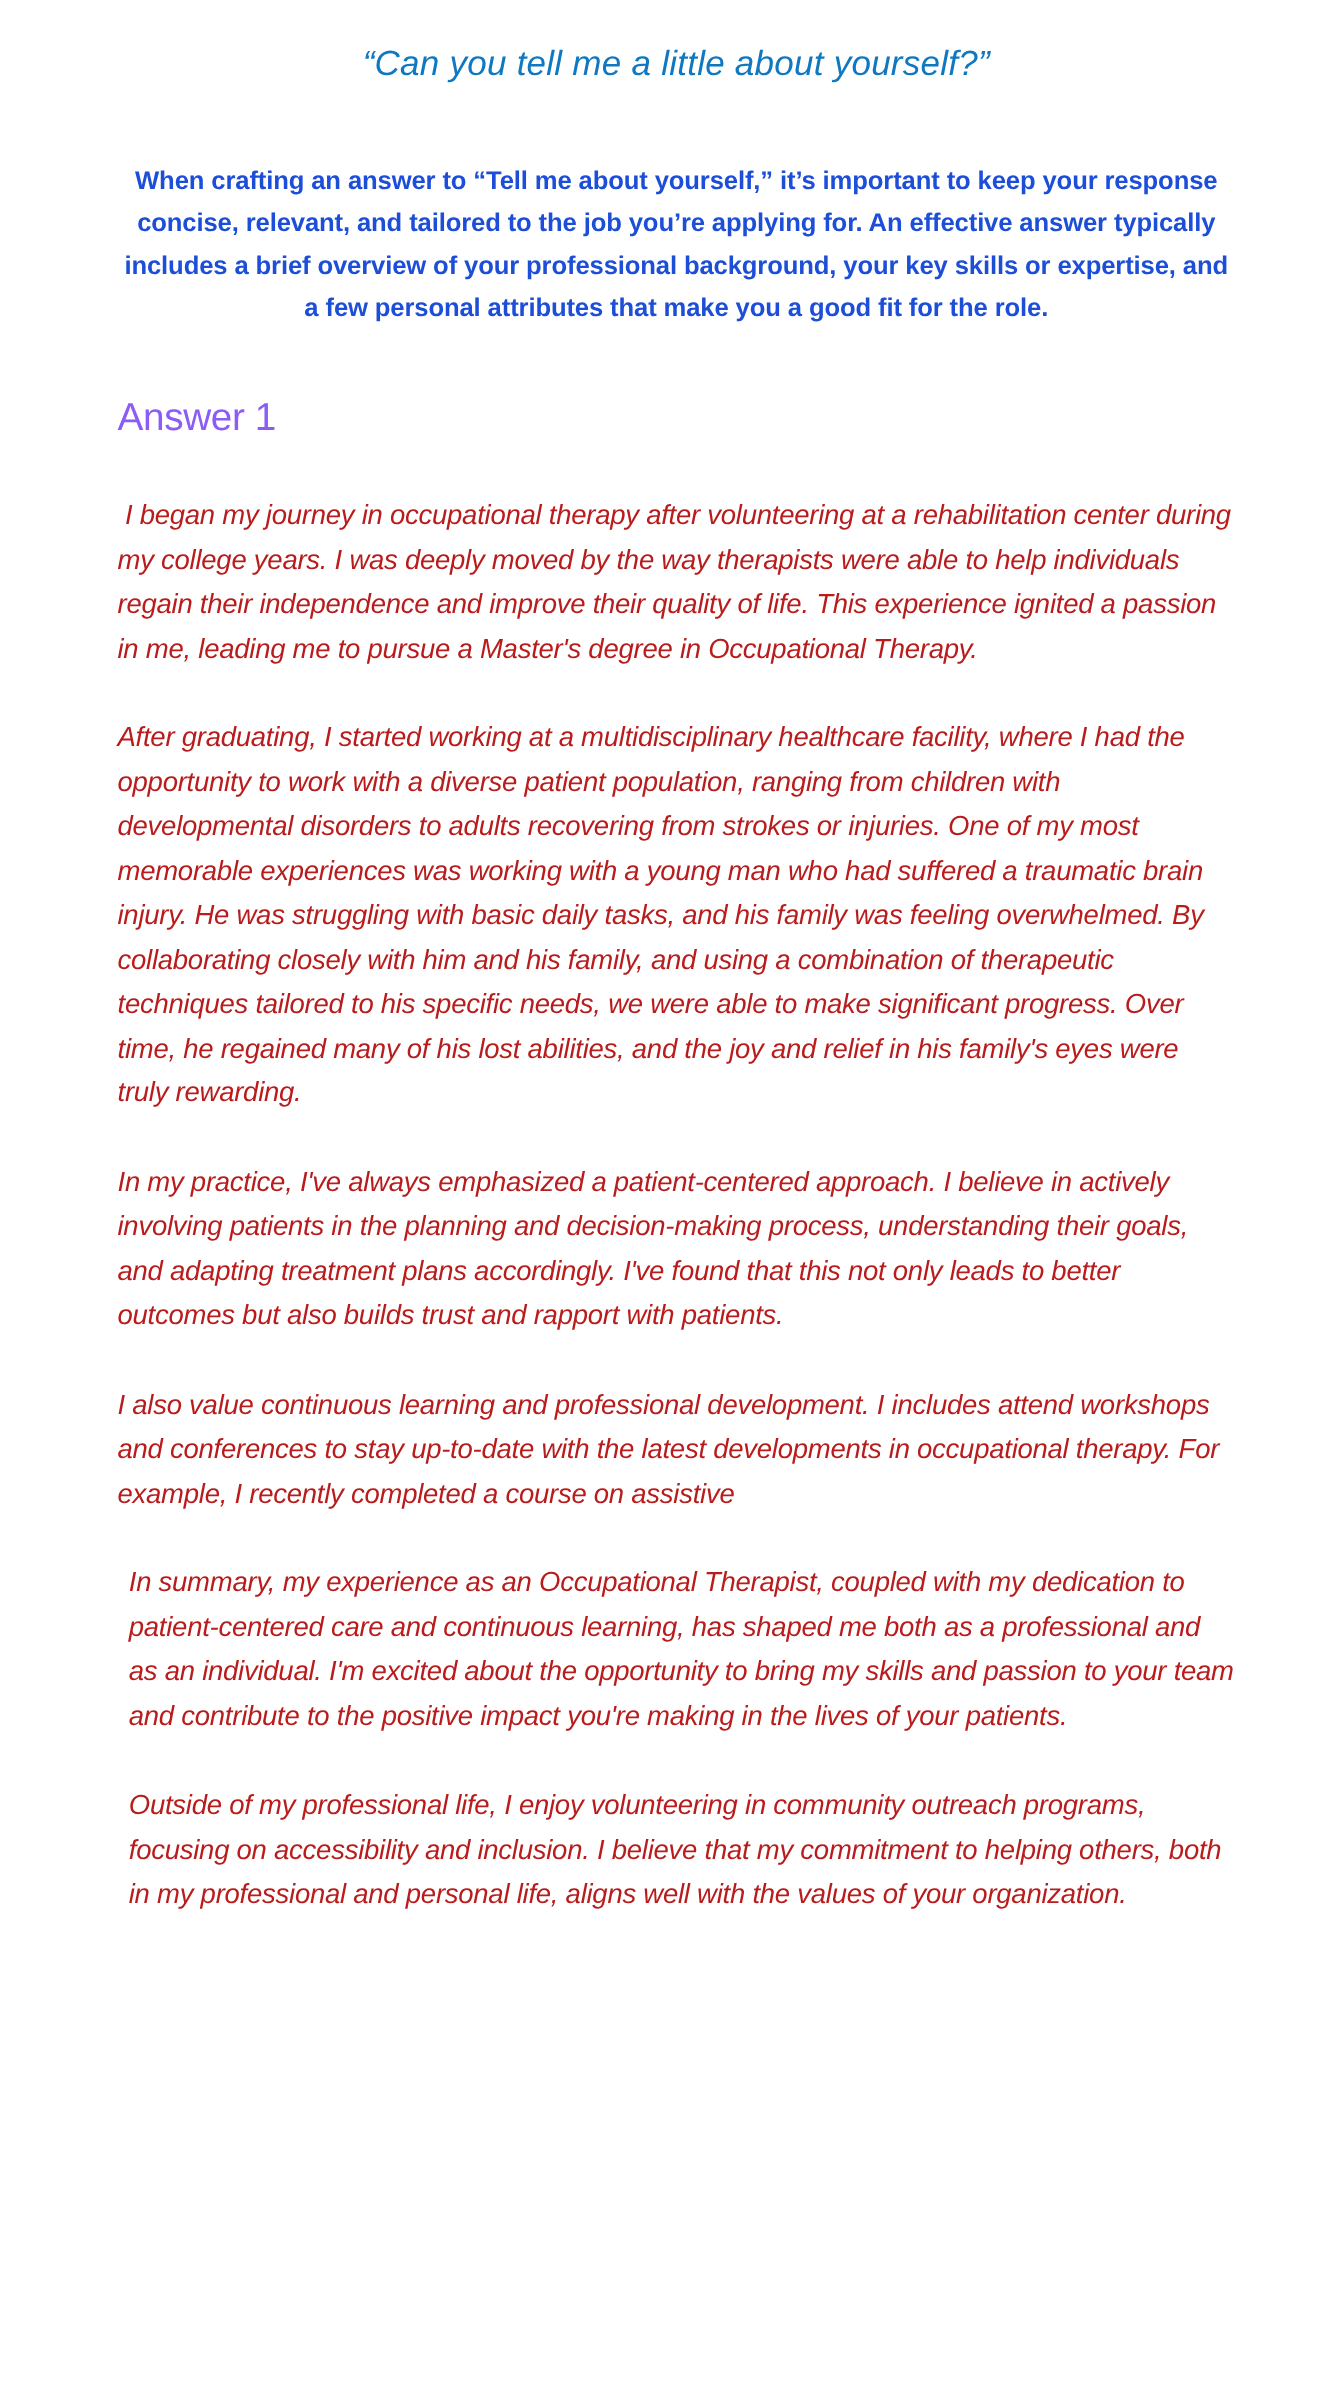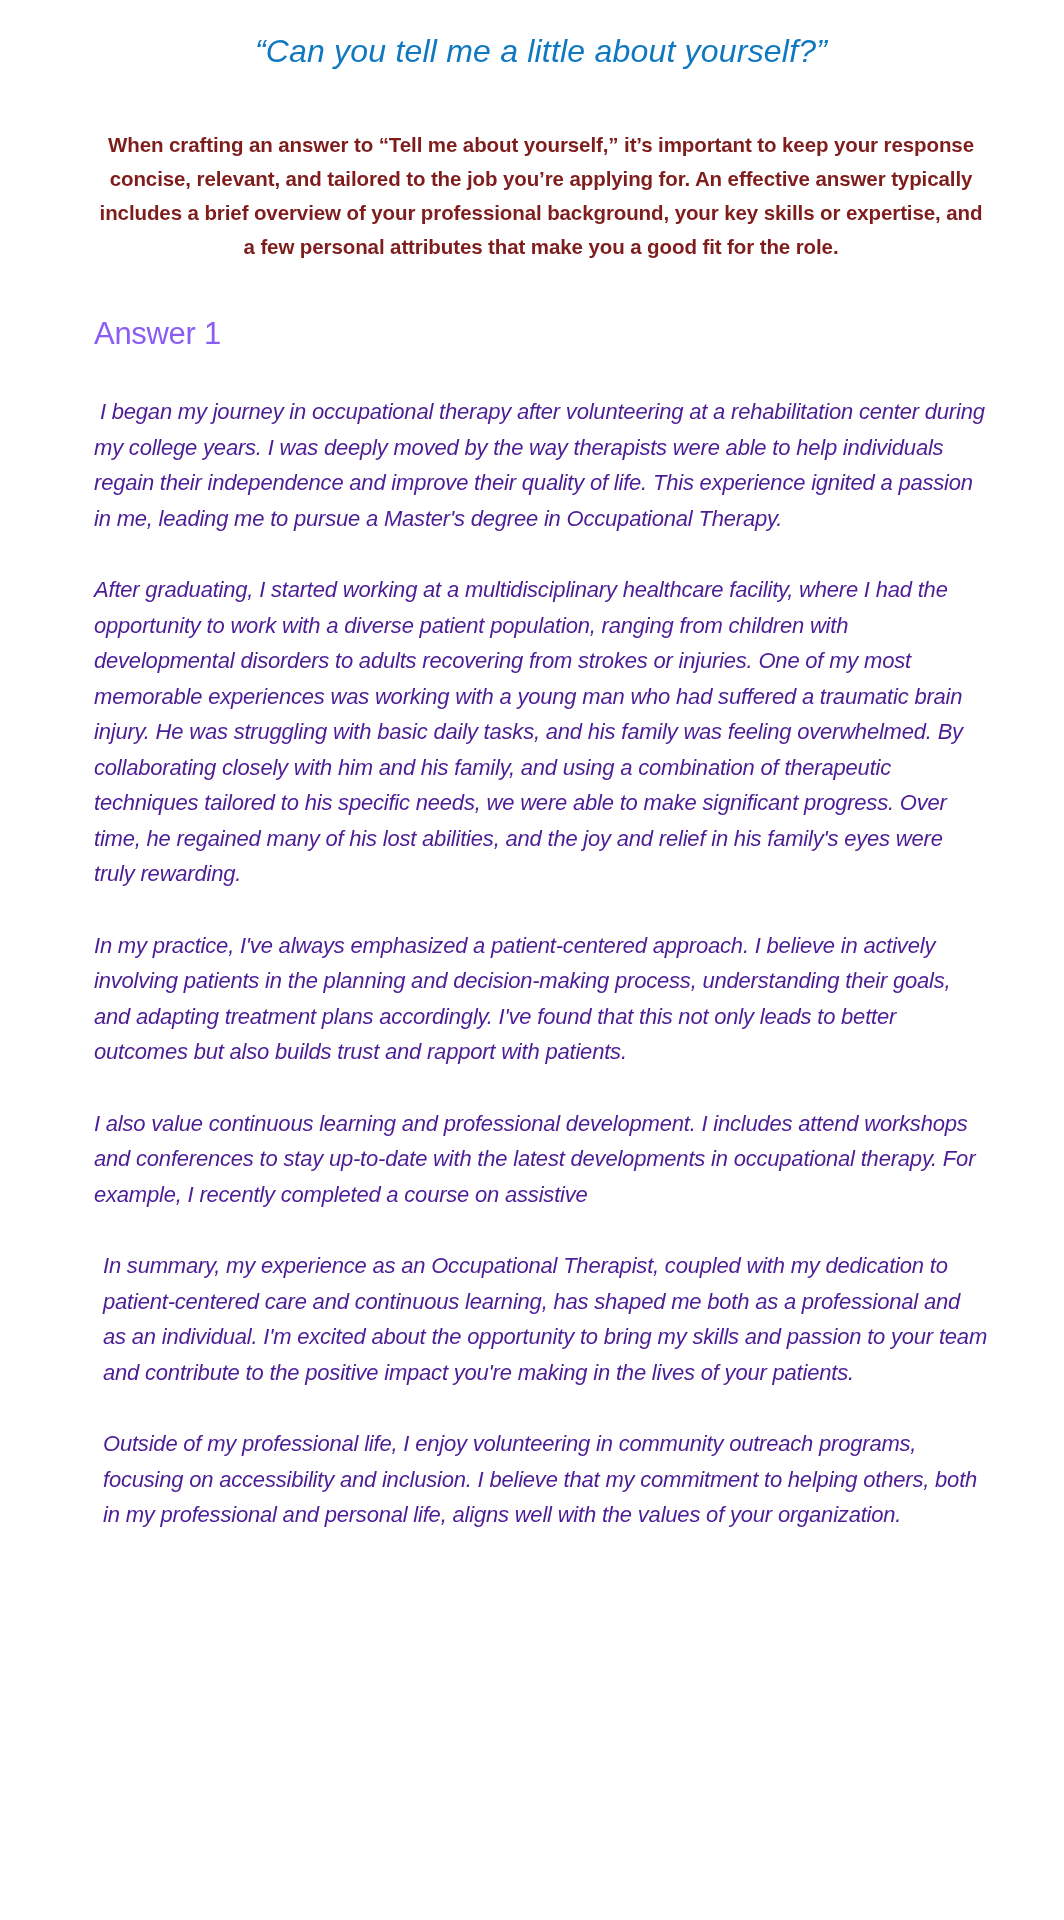--- a/index.html
+++ b/index.html
@@ -17,56 +17,56 @@
     box-sizing: border-box;
     width: 1064px;
     min-height: 1920px;
     padding: 20px 76px 40px 94px;
     background: #ffffff;
   }
   .doc-title {
     color: var(--title-blue, #0f78c1);
     font-style: italic;
     font-weight: 400;
-    font-size: 32px;
+    font-size: 28px;
     line-height: 46px;
     text-align: center;
     margin: 8px 0 0 0;
     letter-spacing: 0.2px;
   }
   .intro {
     margin: 54px auto 0 auto;
     max-width: 884px;
     text-align: center;
     font-weight: 700;
     font-stretch: condensed;
     font-size: 20.5px;
     line-height: 34px;
-    color: #7f1d1d;
+    color: #1d4ed8;
     letter-spacing: -0.1px;
   }
   .answer-heading {
     margin: 52px 0 0 0;
     font-weight: 400;
     font-stretch: semi-condensed;
     font-size: 31px;
     line-height: 36px;
     color: #8b5cf6;
     letter-spacing: -0.3px;
   }
   .paragraphs {
     margin: 0;
   }
   .body-para {
     margin: 36px 0 0 0;
     font-style: italic;
     font-stretch: condensed;
     font-size: 22px;
     line-height: 35.5px;
-    color: #4c1d95;
+    color: #b91c1c;
     letter-spacing: -0.2px;
     white-space: pre-wrap;
     max-width: 894px;
   }
   .body-para:first-child {
     margin-top: 42px;
   }
   
   .body-para.pg2 {
     padding-left: 9px;

